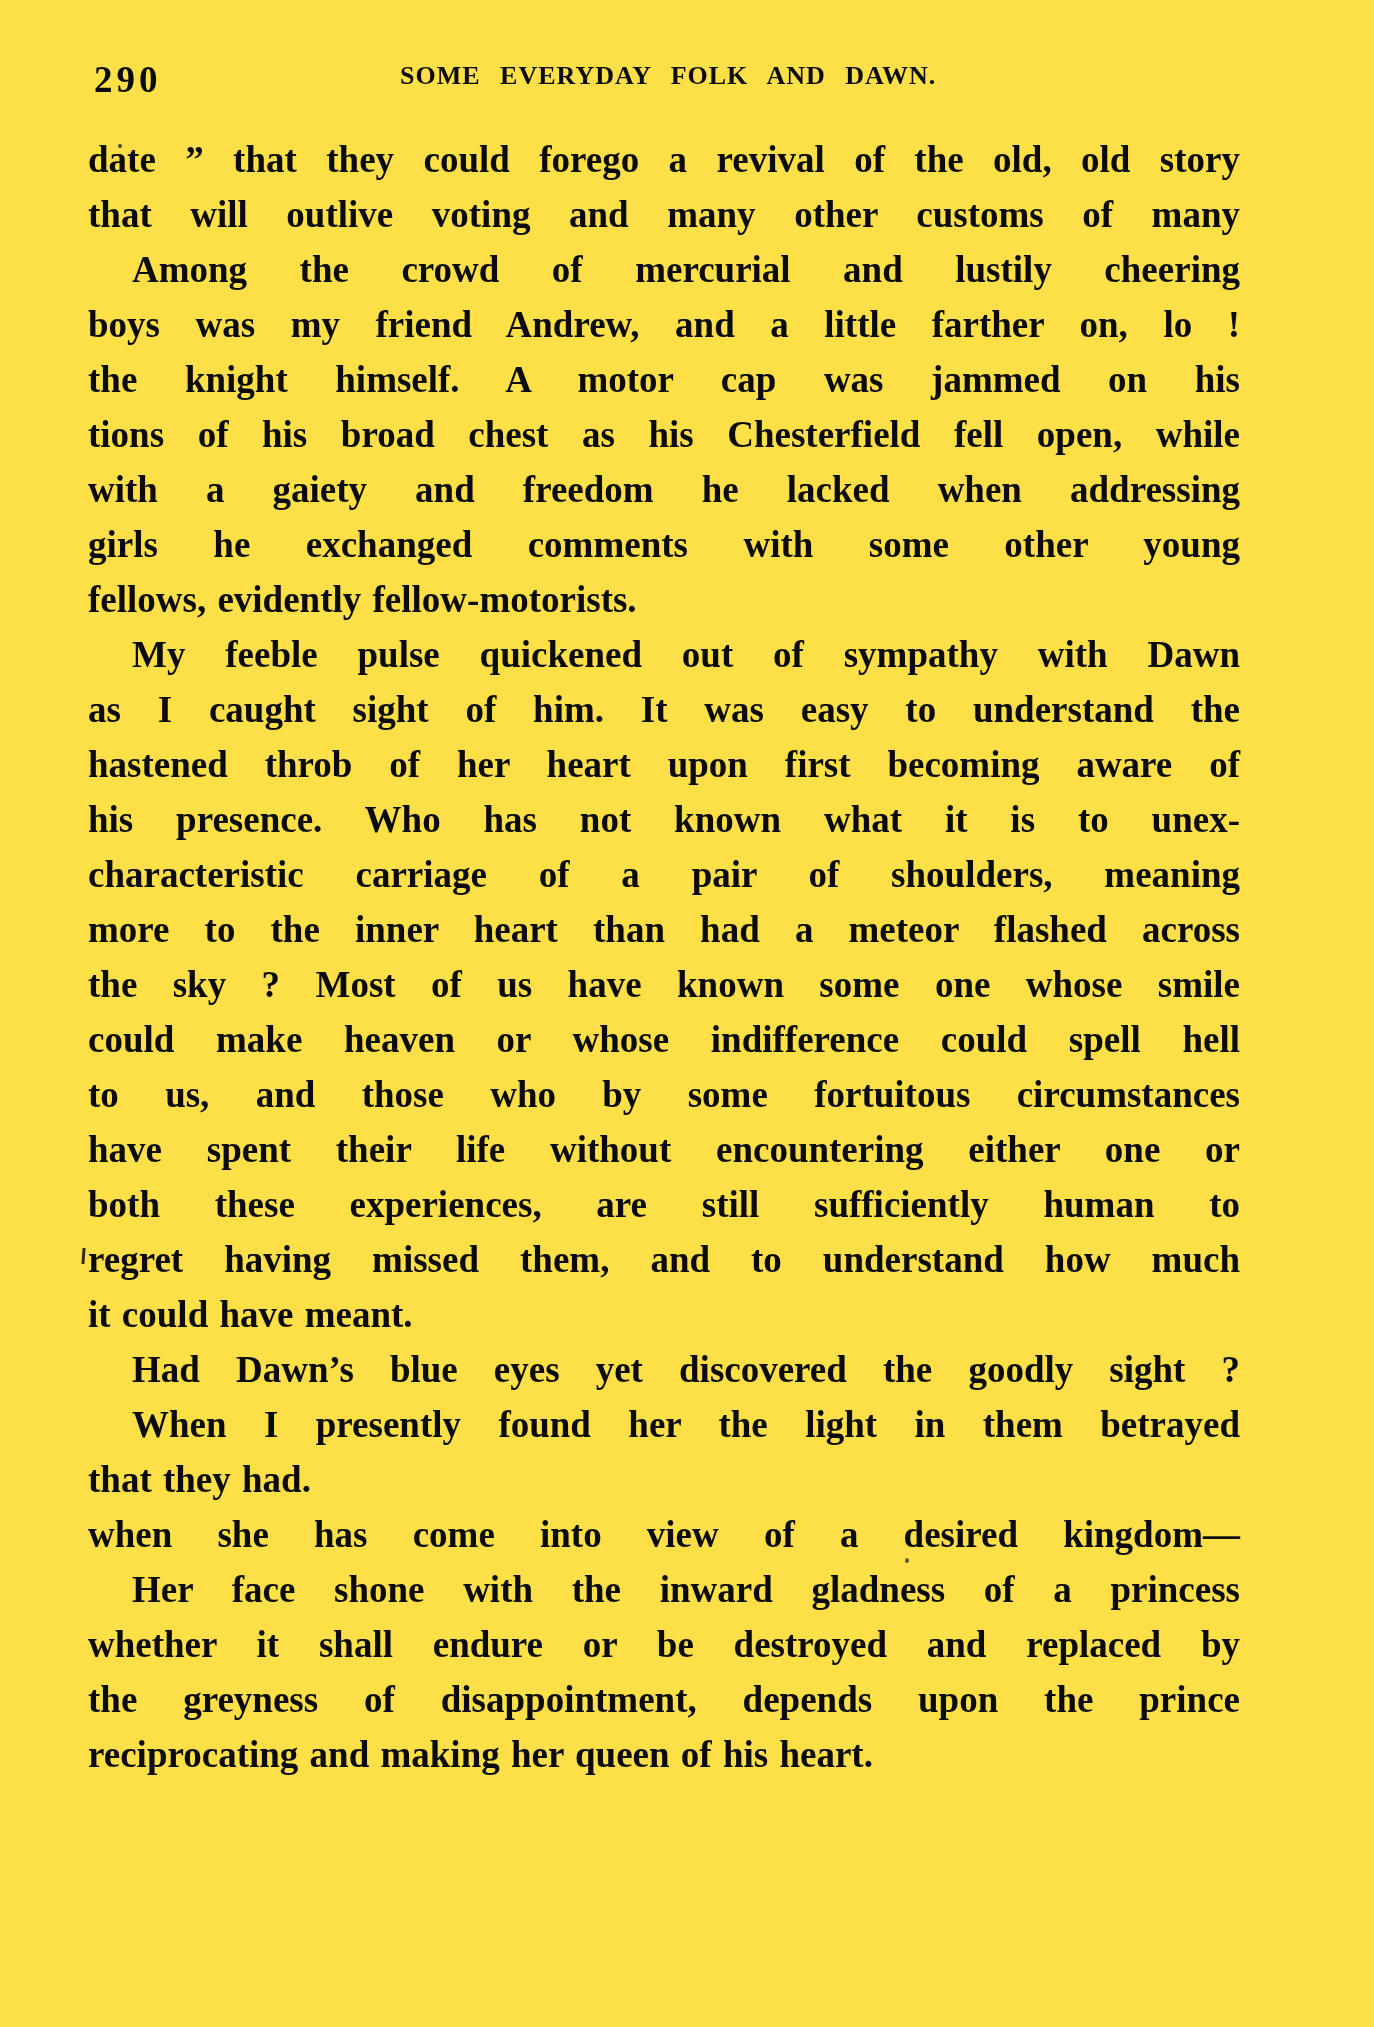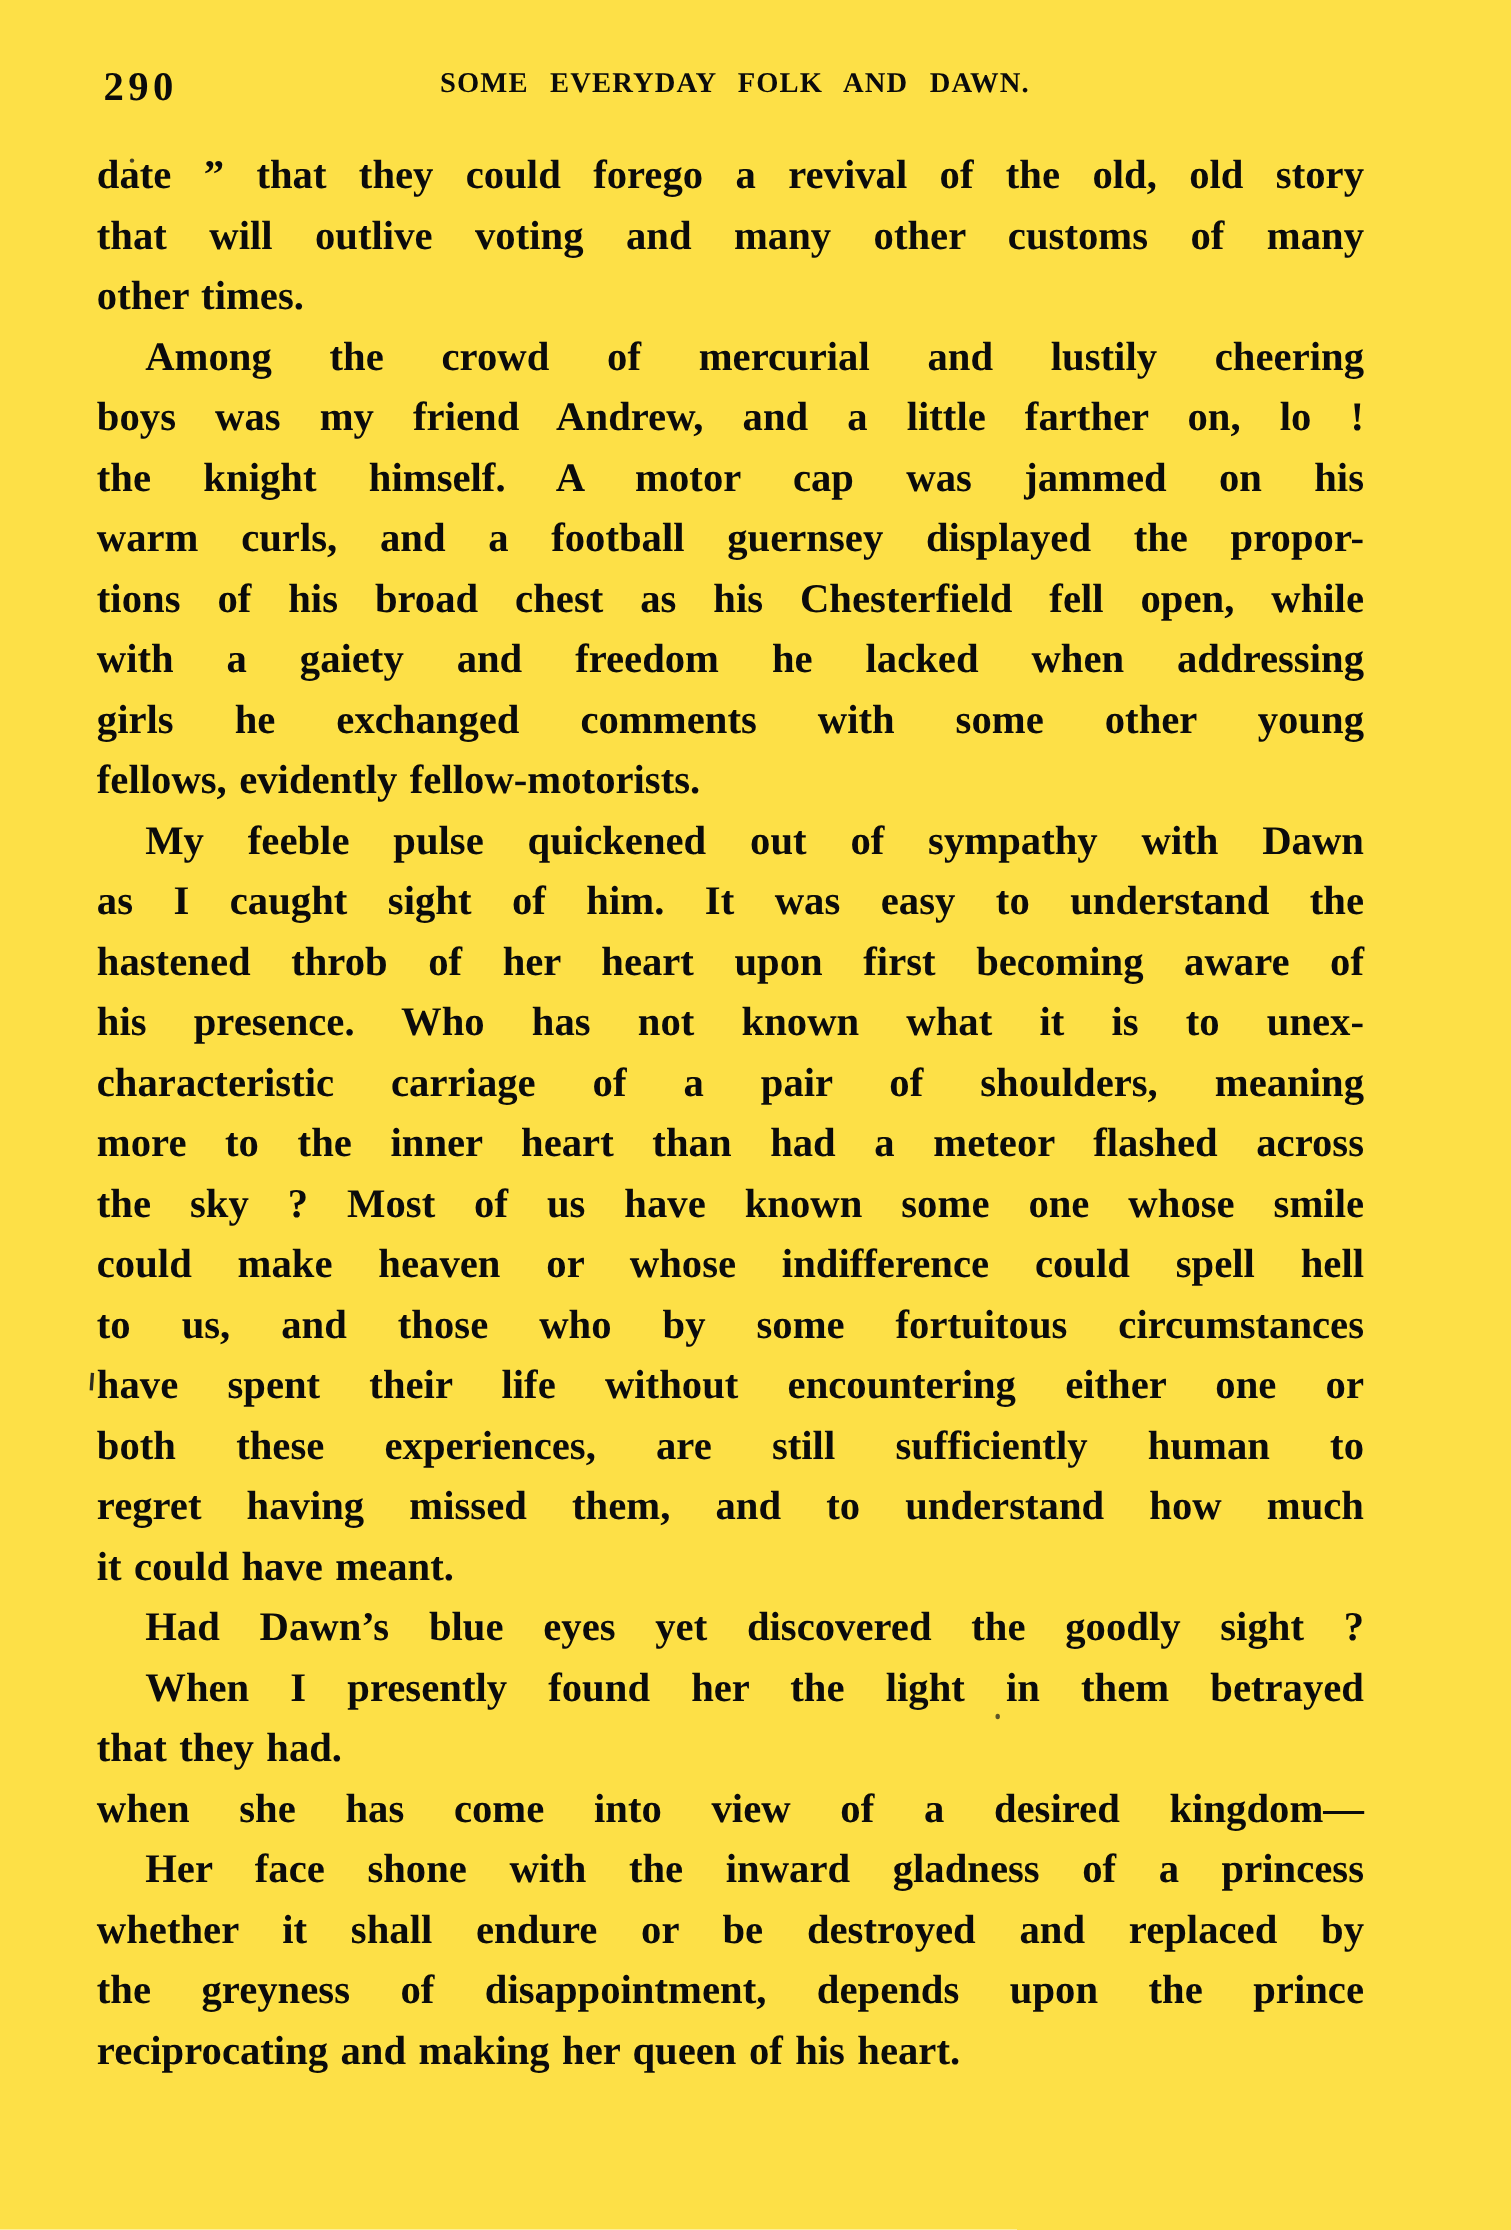--- a/index.html
+++ b/index.html
@@ -80,25 +80,23 @@
 
 <div class="page">
   <div class="header">
     <span class="pagenum">290</span>
     <span class="running-title">SOME EVERYDAY FOLK AND DAWN.</span>
   </div>
 
   <div class="text-block" id="text-block">
       <div class="line jl">date ” that they could forego a revival of the old, old story</div>
       <div class="line jl">that will outlive voting and many other customs of many</div>
-      <div class="line">other times.</div>
       <div class="line jl ind">Among the crowd of mercurial and lustily cheering</div>
       <div class="line jl">boys was my friend Andrew, and a little farther on, lo !</div>
       <div class="line jl">the knight himself.  A motor cap was jammed on his</div>
-      <div class="line jl">warm curls, and a football guernsey displayed the propor-</div>
       <div class="line jl">tions of his broad chest as his Chesterfield fell open, while</div>
       <div class="line jl">with a gaiety and freedom he lacked when addressing</div>
       <div class="line jl">girls he exchanged comments with some other young</div>
       <div class="line">fellows, evidently fellow-motorists.</div>
       <div class="line jl ind">My feeble pulse quickened out of sympathy with Dawn</div>
       <div class="line jl">as I caught sight of him.  It was easy to understand the</div>
       <div class="line jl">hastened throb of her heart upon first becoming aware of</div>
       <div class="line jl">his presence.  Who has not known what it is to unex-</div>
       <div class="line jl">characteristic carriage of a pair of shoulders, meaning</div>
       <div class="line jl">more to the inner heart than had a meteor flashed across</div>

